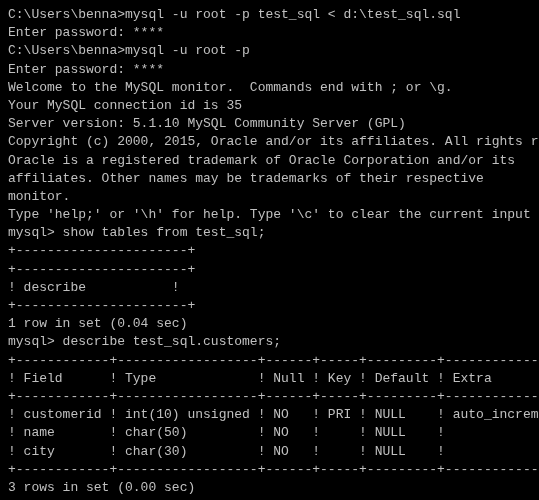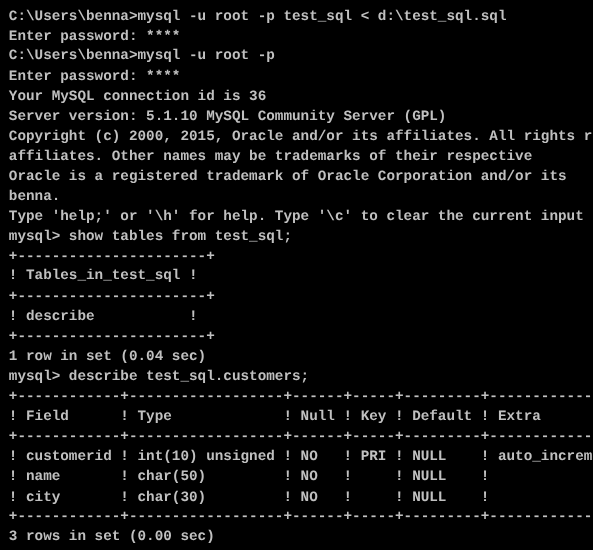--- a/index.html
+++ b/index.html
@@ -20,46 +20,45 @@
       overflow: hidden;
     }
 
     .terminal {
       width: 100%;
     }
 
     .line {
       white-space: pre;
       display: block;
-      font-weight: bold;
     }
   </style>
 </head>
 <body>
 
 <div class="terminal">
 <span class="line">C:\Users\benna&gt;mysql -u root -p test_sql &lt; d:\test_sql.sql</span>
     <span class="line">Enter password: ****</span>
     <span class="line"></span>
     <span class="line">C:\Users\benna&gt;mysql -u root -p</span>
     <span class="line">Enter password: ****</span>
-    <span class="line">Your MySQL connection id is 36</span>
+    <span class="line">Welcome to the MySQL monitor.  Commands end with ; or \g.</span>
+    <span class="line">Your MySQL connection id is 35</span>
     <span class="line">Server version: 5.1.10 MySQL Community Server (GPL)</span>
     <span class="line"></span>
     <span class="line">Copyright (c) 2000, 2015, Oracle and/or its affiliates. All rights reserved.</span>
     <span class="line"></span>
+    <span class="line">Oracle is a registered trademark of Oracle Corporation and/or its</span>
     <span class="line">affiliates. Other names may be trademarks of their respective</span>
-    <span class="line">Oracle is a registered trademark of Oracle Corporation and/or its</span>
-    <span class="line">benna.</span>
+    <span class="line">monitor.</span>
     <span class="line"></span>
     <span class="line">Type 'help;' or '\h' for help. Type '\c' to clear the current input statement.</span>
     <span class="line"></span>
     <span class="line">mysql&gt; show tables from test_sql;</span>
     <span class="line">+----------------------+</span>
-    <span class="line">! Tables_in_test_sql !</span>
     <span class="line">+----------------------+</span>
     <span class="line">! describe           !</span>
     <span class="line">+----------------------+</span>
     <span class="line">1 row in set (0.04 sec)</span>
     <span class="line"></span>
     <span class="line">mysql&gt; describe test_sql.customers;</span>
     <span class="line">+------------+------------------+------+-----+---------+----------------+</span>
     <span class="line">! Field      ! Type             ! Null ! Key ! Default ! Extra          !</span>
     <span class="line">+------------+------------------+------+-----+---------+----------------+</span>
     <span class="line">! customerid ! int(10) unsigned ! NO   ! PRI ! NULL    ! auto_increment !</span>

